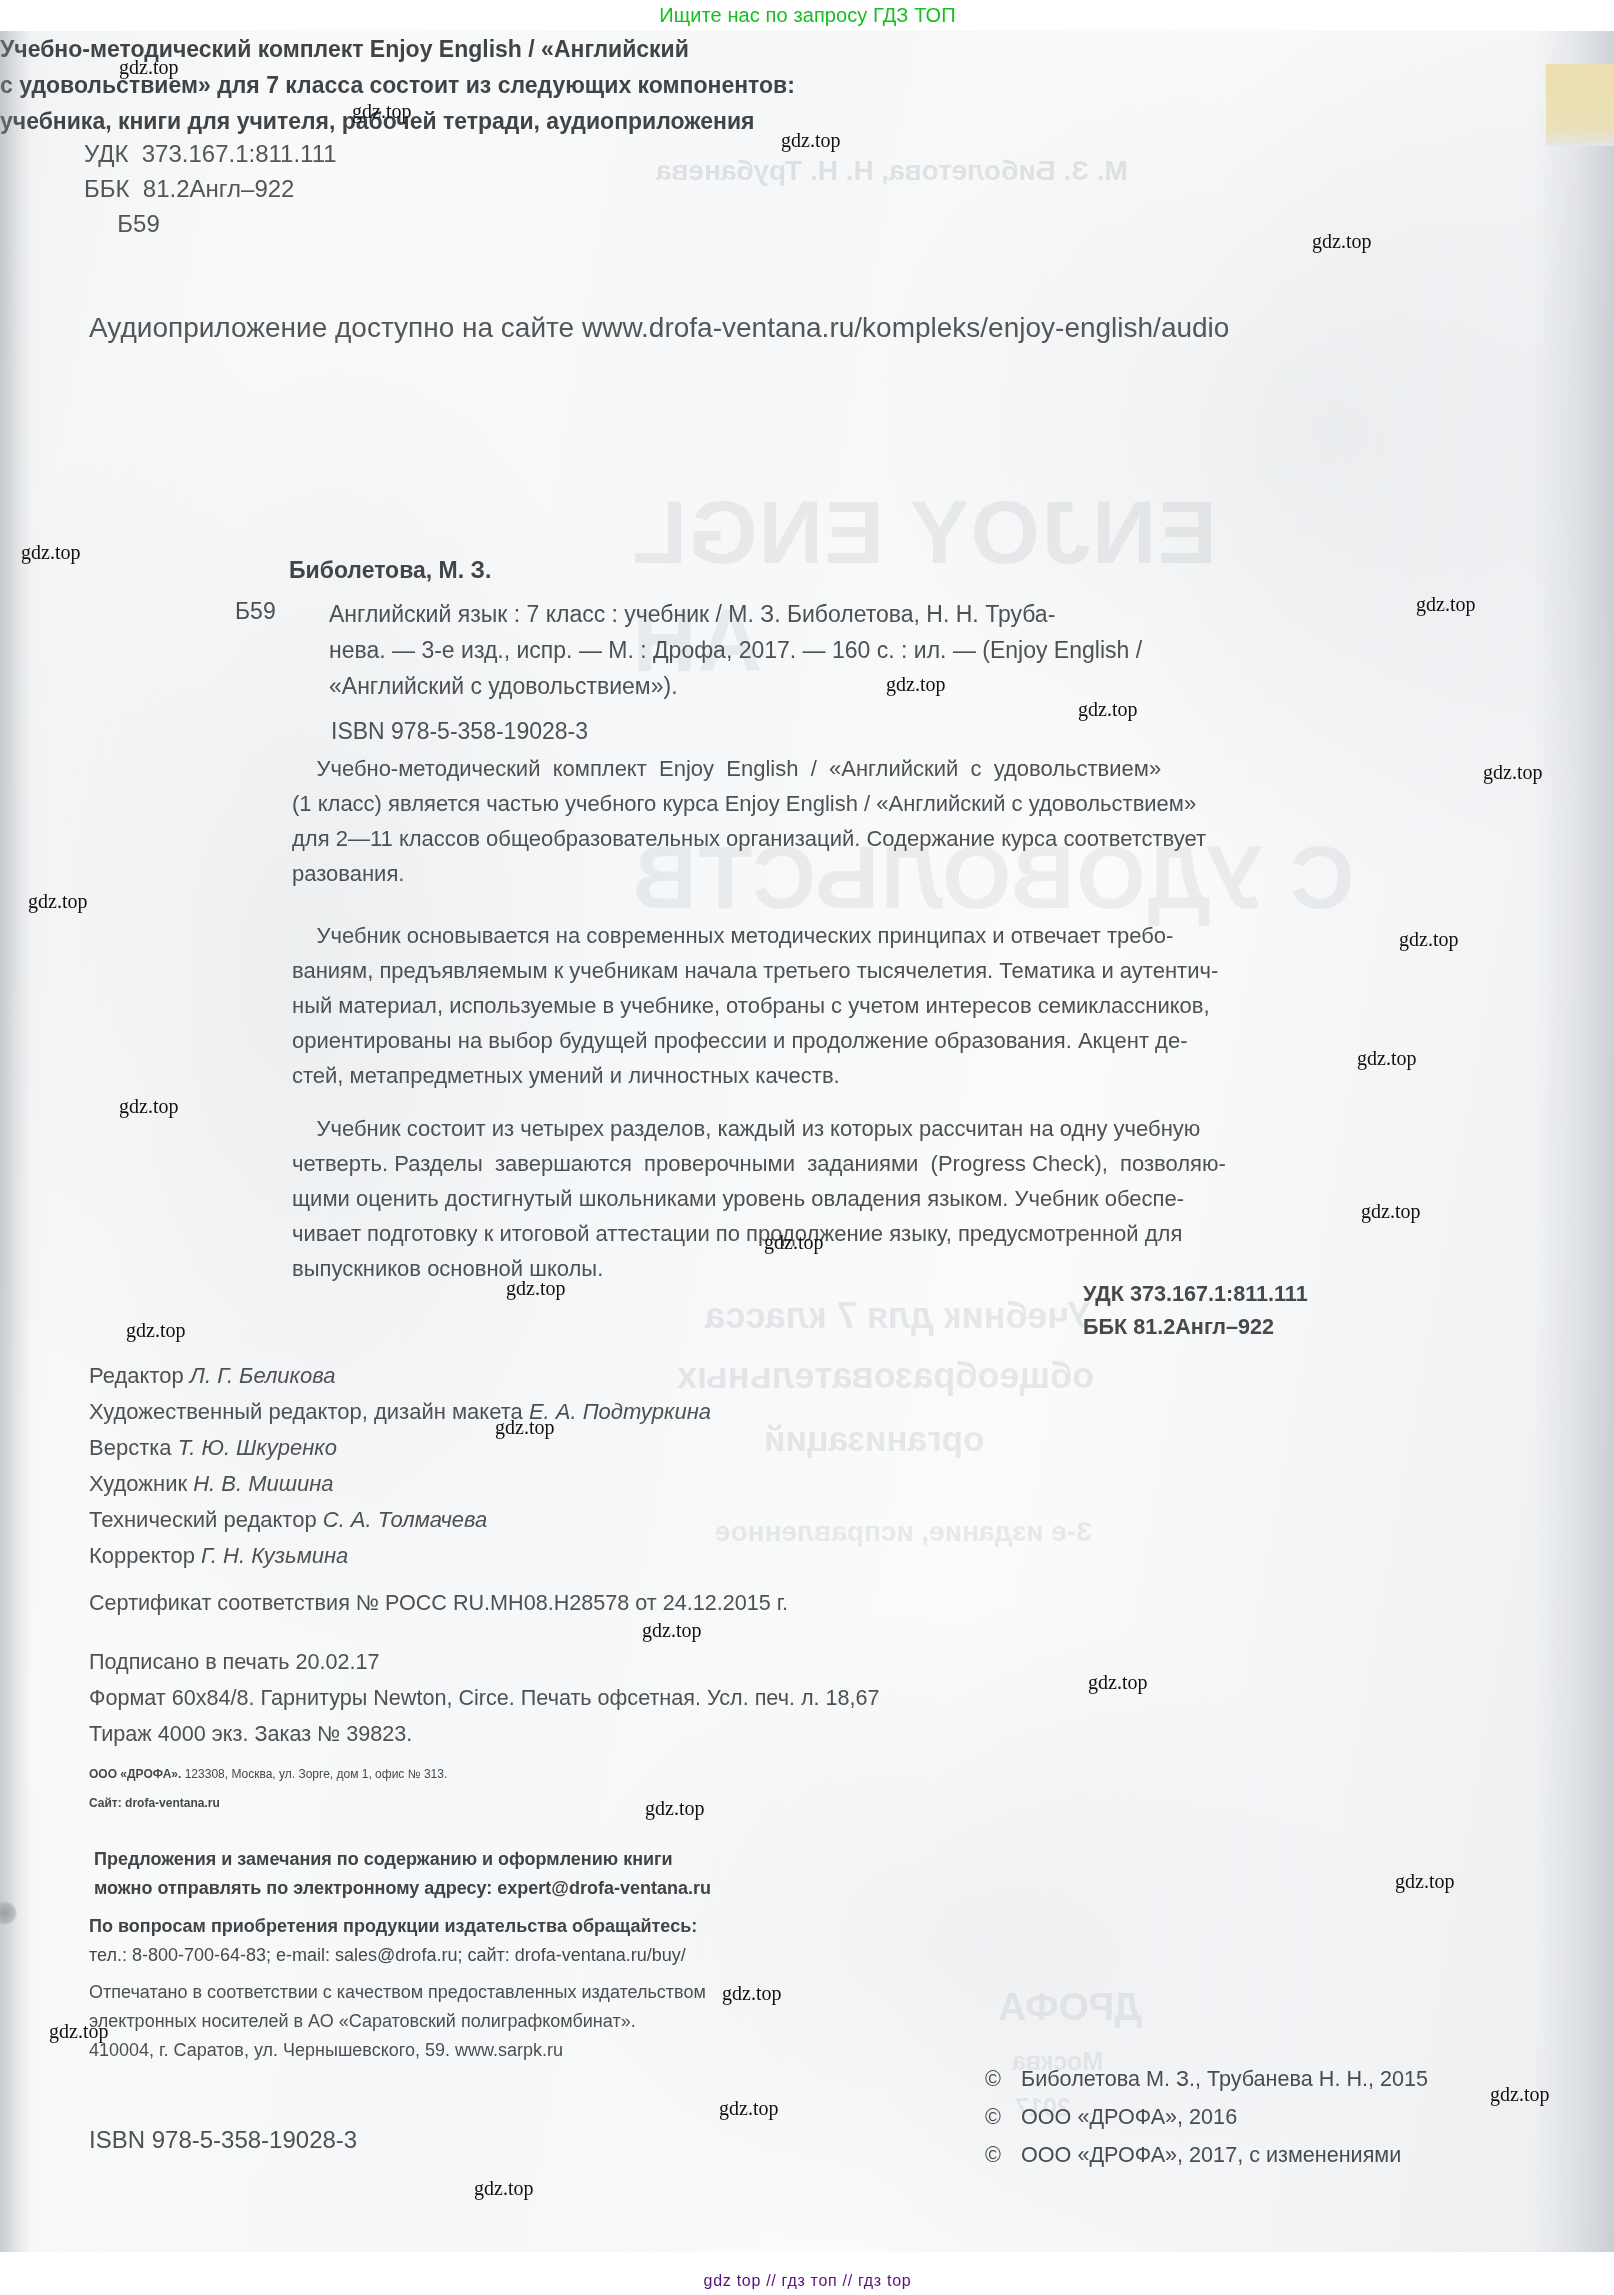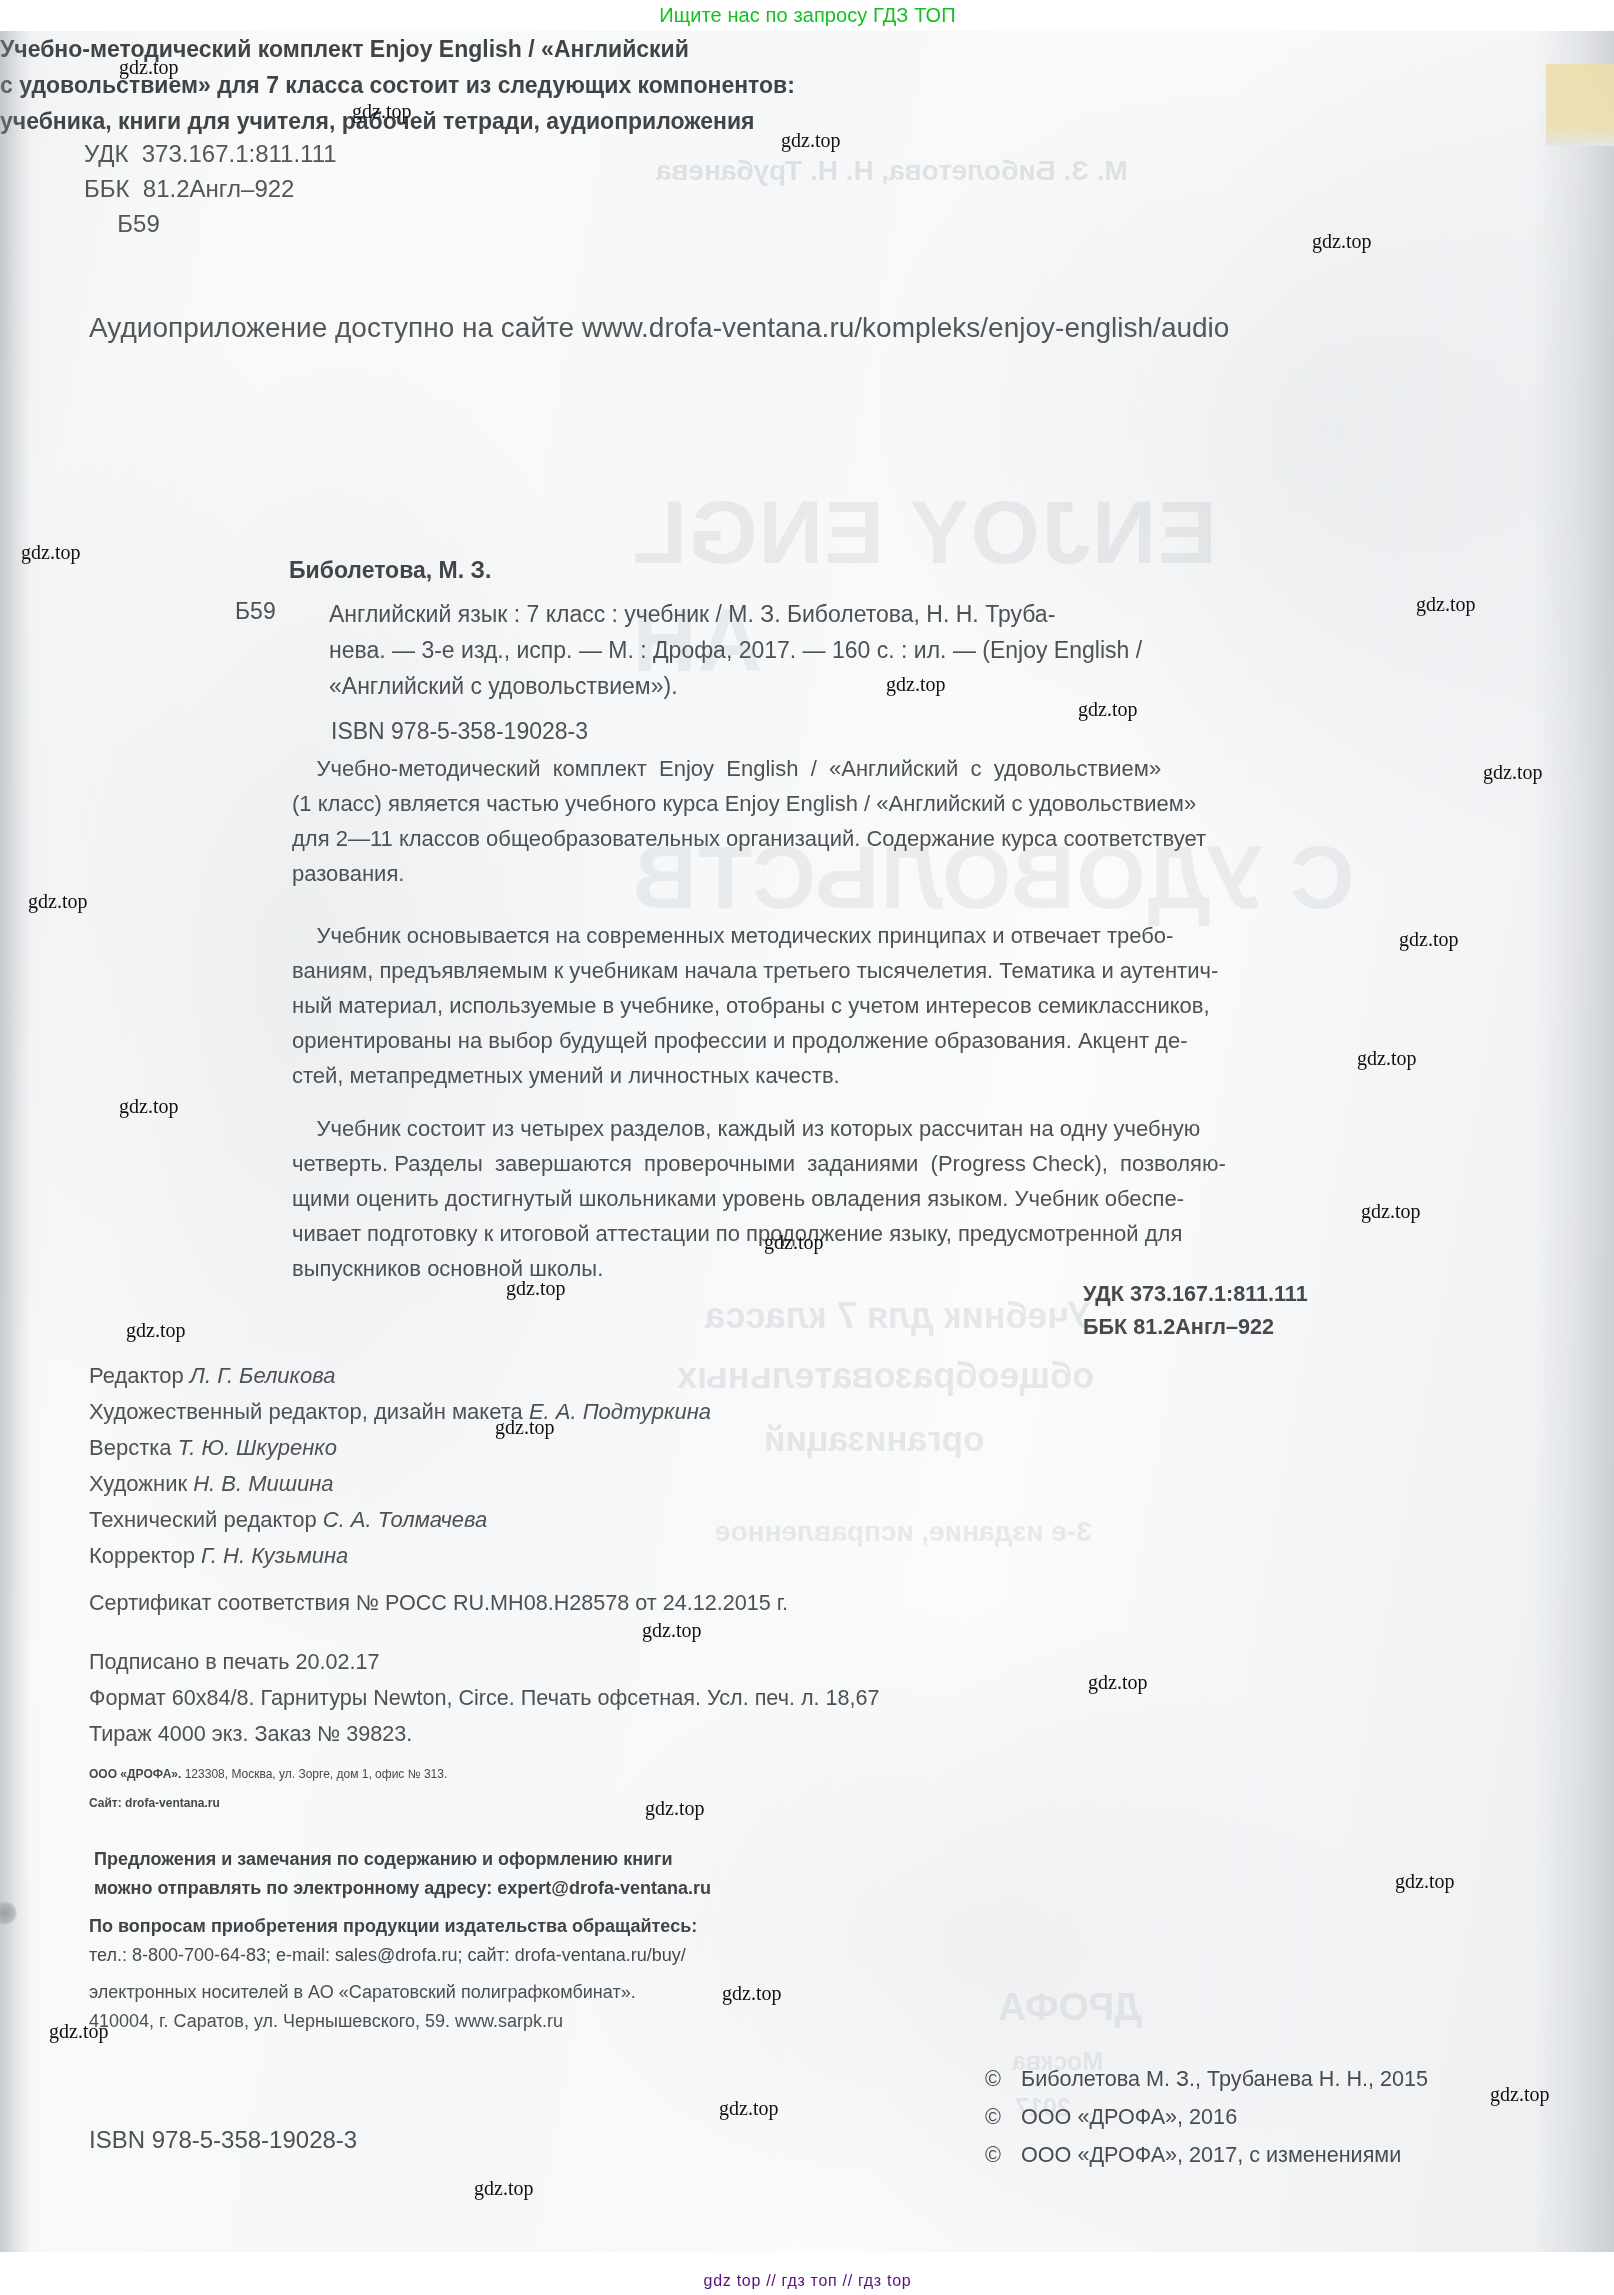--- a/index.html
+++ b/index.html
@@ -289,20 +289,21 @@
     <span class="sb">Предложения и замечания по содержанию и оформлению книги</span>
     <span class="sb">можно отправлять по электронному адресу: expert@drofa-ventana.ru</span>
   </div>
 
   <div id="buy-block">
     <span class="bb strong">По вопросам приобретения продукции издательства обращайтесь:</span>
     <span class="bb">тел.: 8-800-700-64-83; e-mail: sales@drofa.ru; сайт: drofa-ventana.ru/buy/</span>
   </div>
 
   <div id="printed-block">
+    <span class="pr">Отпечатано в соответствии с качеством предоставленных издательством</span>
     <span class="pr">электронных носителей в АО «Саратовский полиграфкомбинат».</span>
     <span class="pr">410004, г. Саратов, ул. Чернышевского, 59. www.sarpk.ru</span>
   </div>
 
   <div class="txt" id="isbn-bottom">ISBN 978-5-358-19028-3</div>
 
   <div id="copyright">
     <span class="cp">
         <span class="mark">©</span>
         <span>Биболетова М. З.,  Трубанева Н. Н.,  2015</span>

